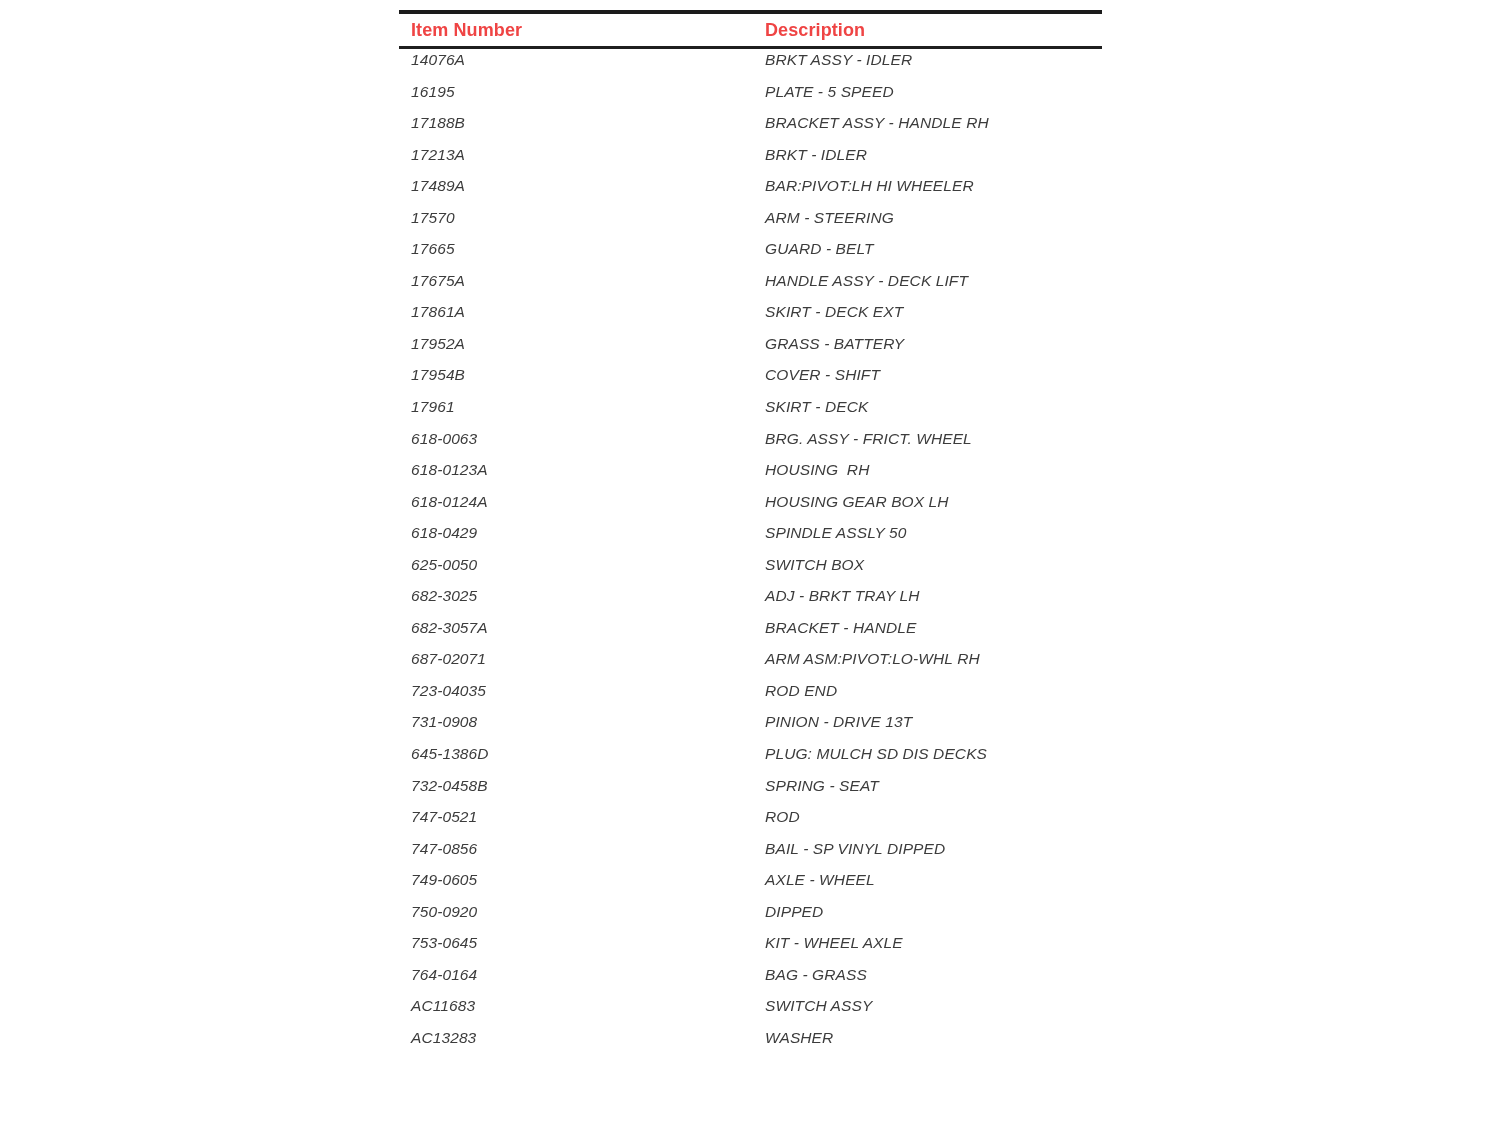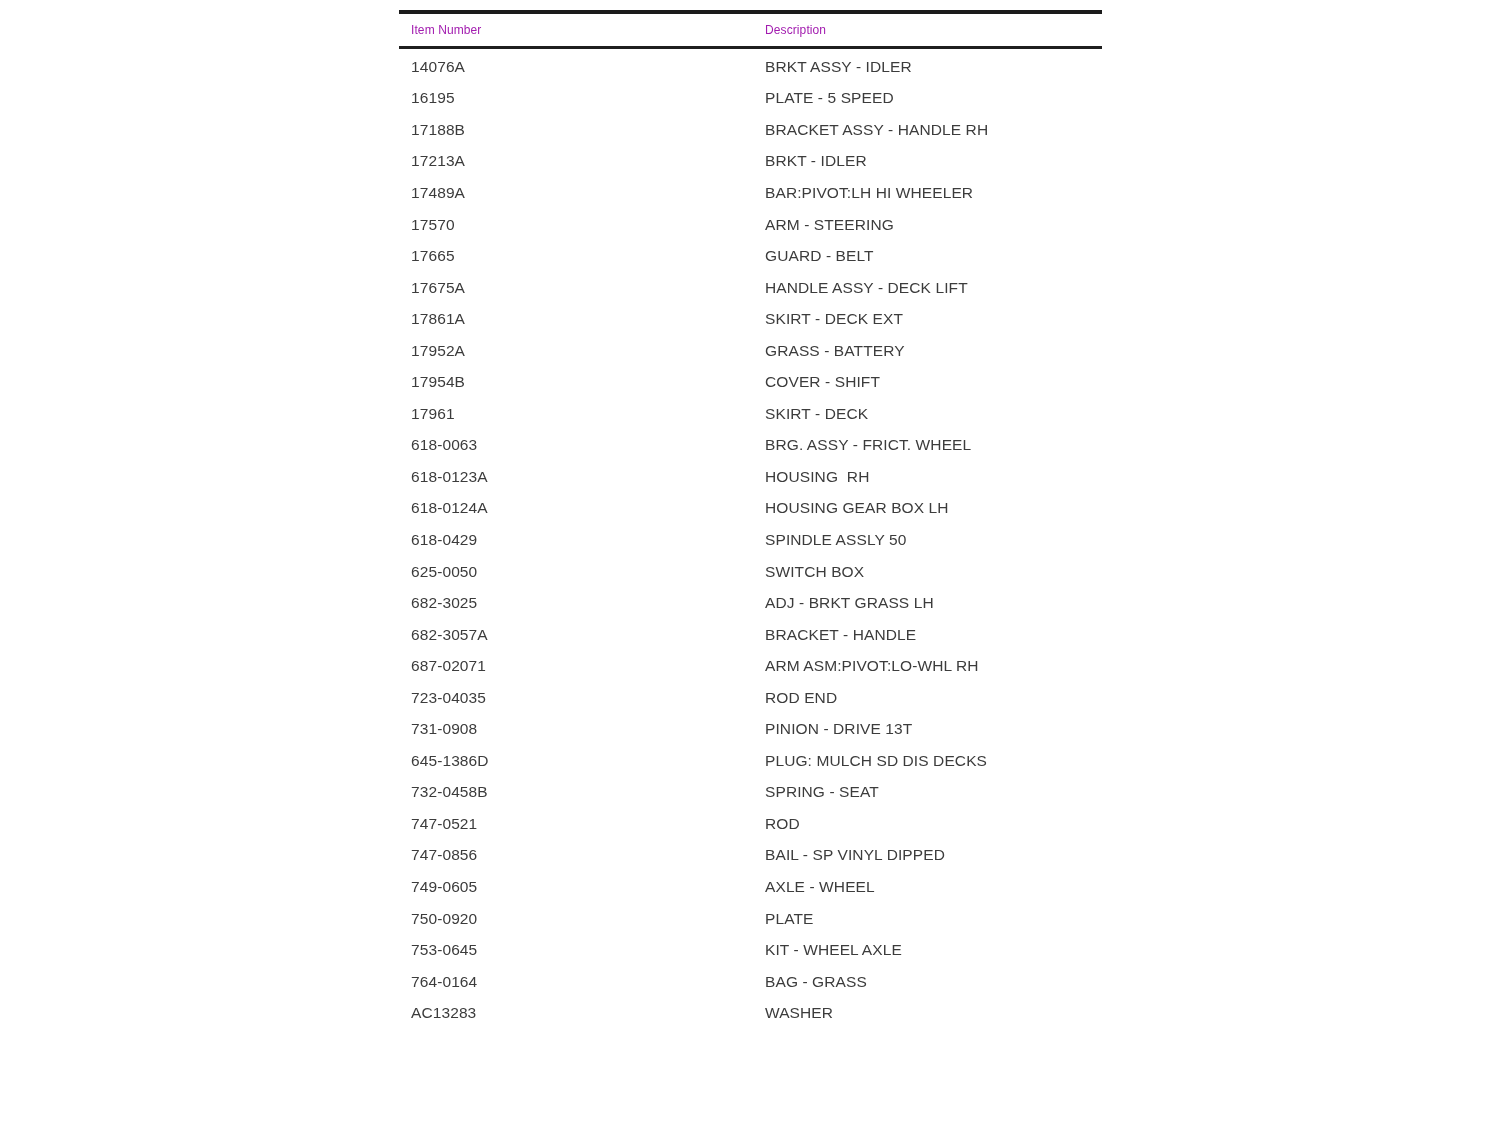--- a/index.html
+++ b/index.html
@@ -22,42 +22,43 @@
   }
   .thead {
     border-top: 4px solid #1b1b1b;
     border-bottom: 3px solid #1f1f1f;
     height: 32px;
     display: flex;
     align-items: center;
     box-sizing: content-box;
   }
   .th {
-    font-weight: normal;
-    font-size: 12px;
-    color: #a21caf;
+    font-weight: bold;
+    font-size: 18px;
+    color: #ef4444;
     letter-spacing: 0.1px;
     white-space: pre;
   }
   .col-item {
     width: 366px;
     padding-left: 12px;
     box-sizing: border-box;
     flex: 0 0 auto;
   }
   .col-desc {
     flex: 1 1 auto;
   }
   .tbody {
     padding-top: 2px;
   }
   .row {
     height: 31.55px;
     display: flex;
-    align-items: center;
+    align-items: flex-start;
+    font-style: italic;
   }
   .cell {
     font-size: 15.5px;
     color: #3c3c3c;
     white-space: pre;
     letter-spacing: 0.1px;
   }
 </style>
 </head>
 <body>
@@ -131,21 +132,21 @@
       <div class="row">
         <div class="cell col-item">618-0429</div>
         <div class="cell col-desc">SPINDLE ASSLY 50</div>
       </div>
       <div class="row">
         <div class="cell col-item">625-0050</div>
         <div class="cell col-desc">SWITCH BOX</div>
       </div>
       <div class="row">
         <div class="cell col-item">682-3025</div>
-        <div class="cell col-desc">ADJ - BRKT GRASS LH</div>
+        <div class="cell col-desc">ADJ - BRKT TRAY LH</div>
       </div>
       <div class="row">
         <div class="cell col-item">682-3057A</div>
         <div class="cell col-desc">BRACKET - HANDLE</div>
       </div>
       <div class="row">
         <div class="cell col-item">687-02071</div>
         <div class="cell col-desc">ARM ASM:PIVOT:LO-WHL RH</div>
       </div>
       <div class="row">
@@ -171,28 +172,32 @@
       <div class="row">
         <div class="cell col-item">747-0856</div>
         <div class="cell col-desc">BAIL - SP VINYL DIPPED</div>
       </div>
       <div class="row">
         <div class="cell col-item">749-0605</div>
         <div class="cell col-desc">AXLE - WHEEL</div>
       </div>
       <div class="row">
         <div class="cell col-item">750-0920</div>
-        <div class="cell col-desc">PLATE</div>
+        <div class="cell col-desc">DIPPED</div>
       </div>
       <div class="row">
         <div class="cell col-item">753-0645</div>
         <div class="cell col-desc">KIT - WHEEL AXLE</div>
       </div>
       <div class="row">
         <div class="cell col-item">764-0164</div>
         <div class="cell col-desc">BAG - GRASS</div>
+      </div>
+      <div class="row">
+        <div class="cell col-item">AC11683</div>
+        <div class="cell col-desc">SWITCH ASSY</div>
       </div>
       <div class="row">
         <div class="cell col-item">AC13283</div>
         <div class="cell col-desc">WASHER</div>
       </div>
     </div>
 </div>
 
 </body></html>

